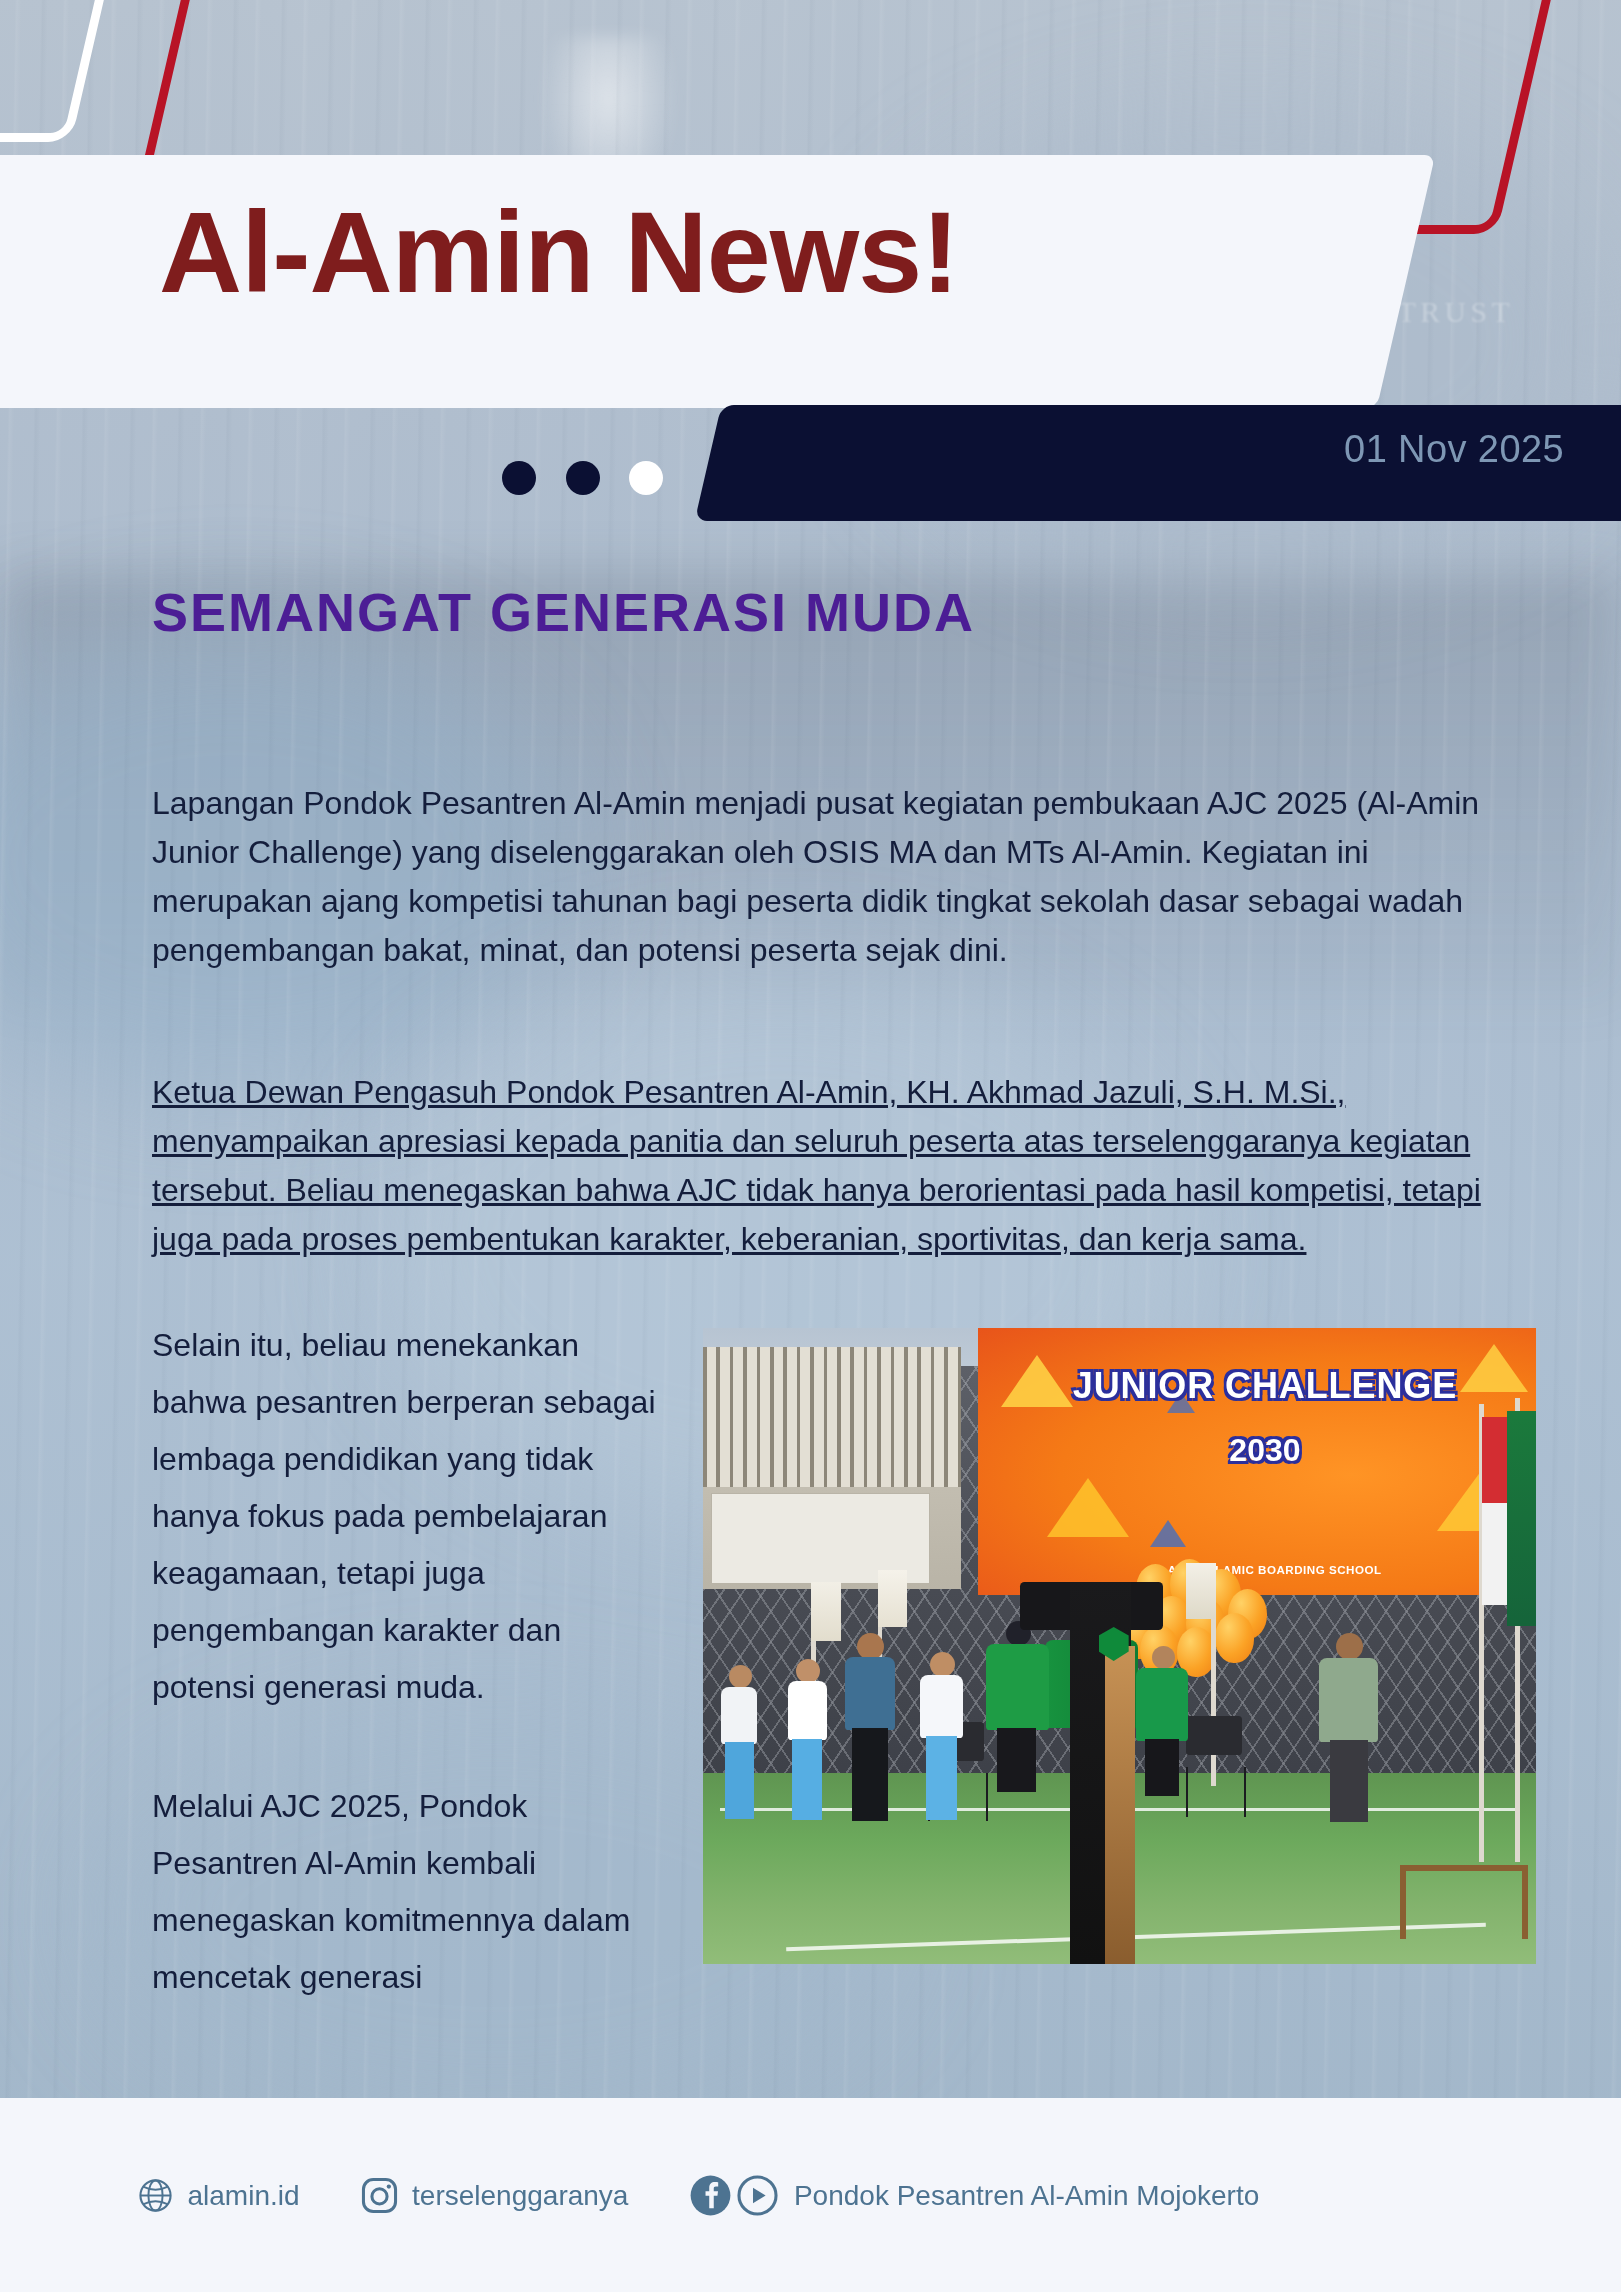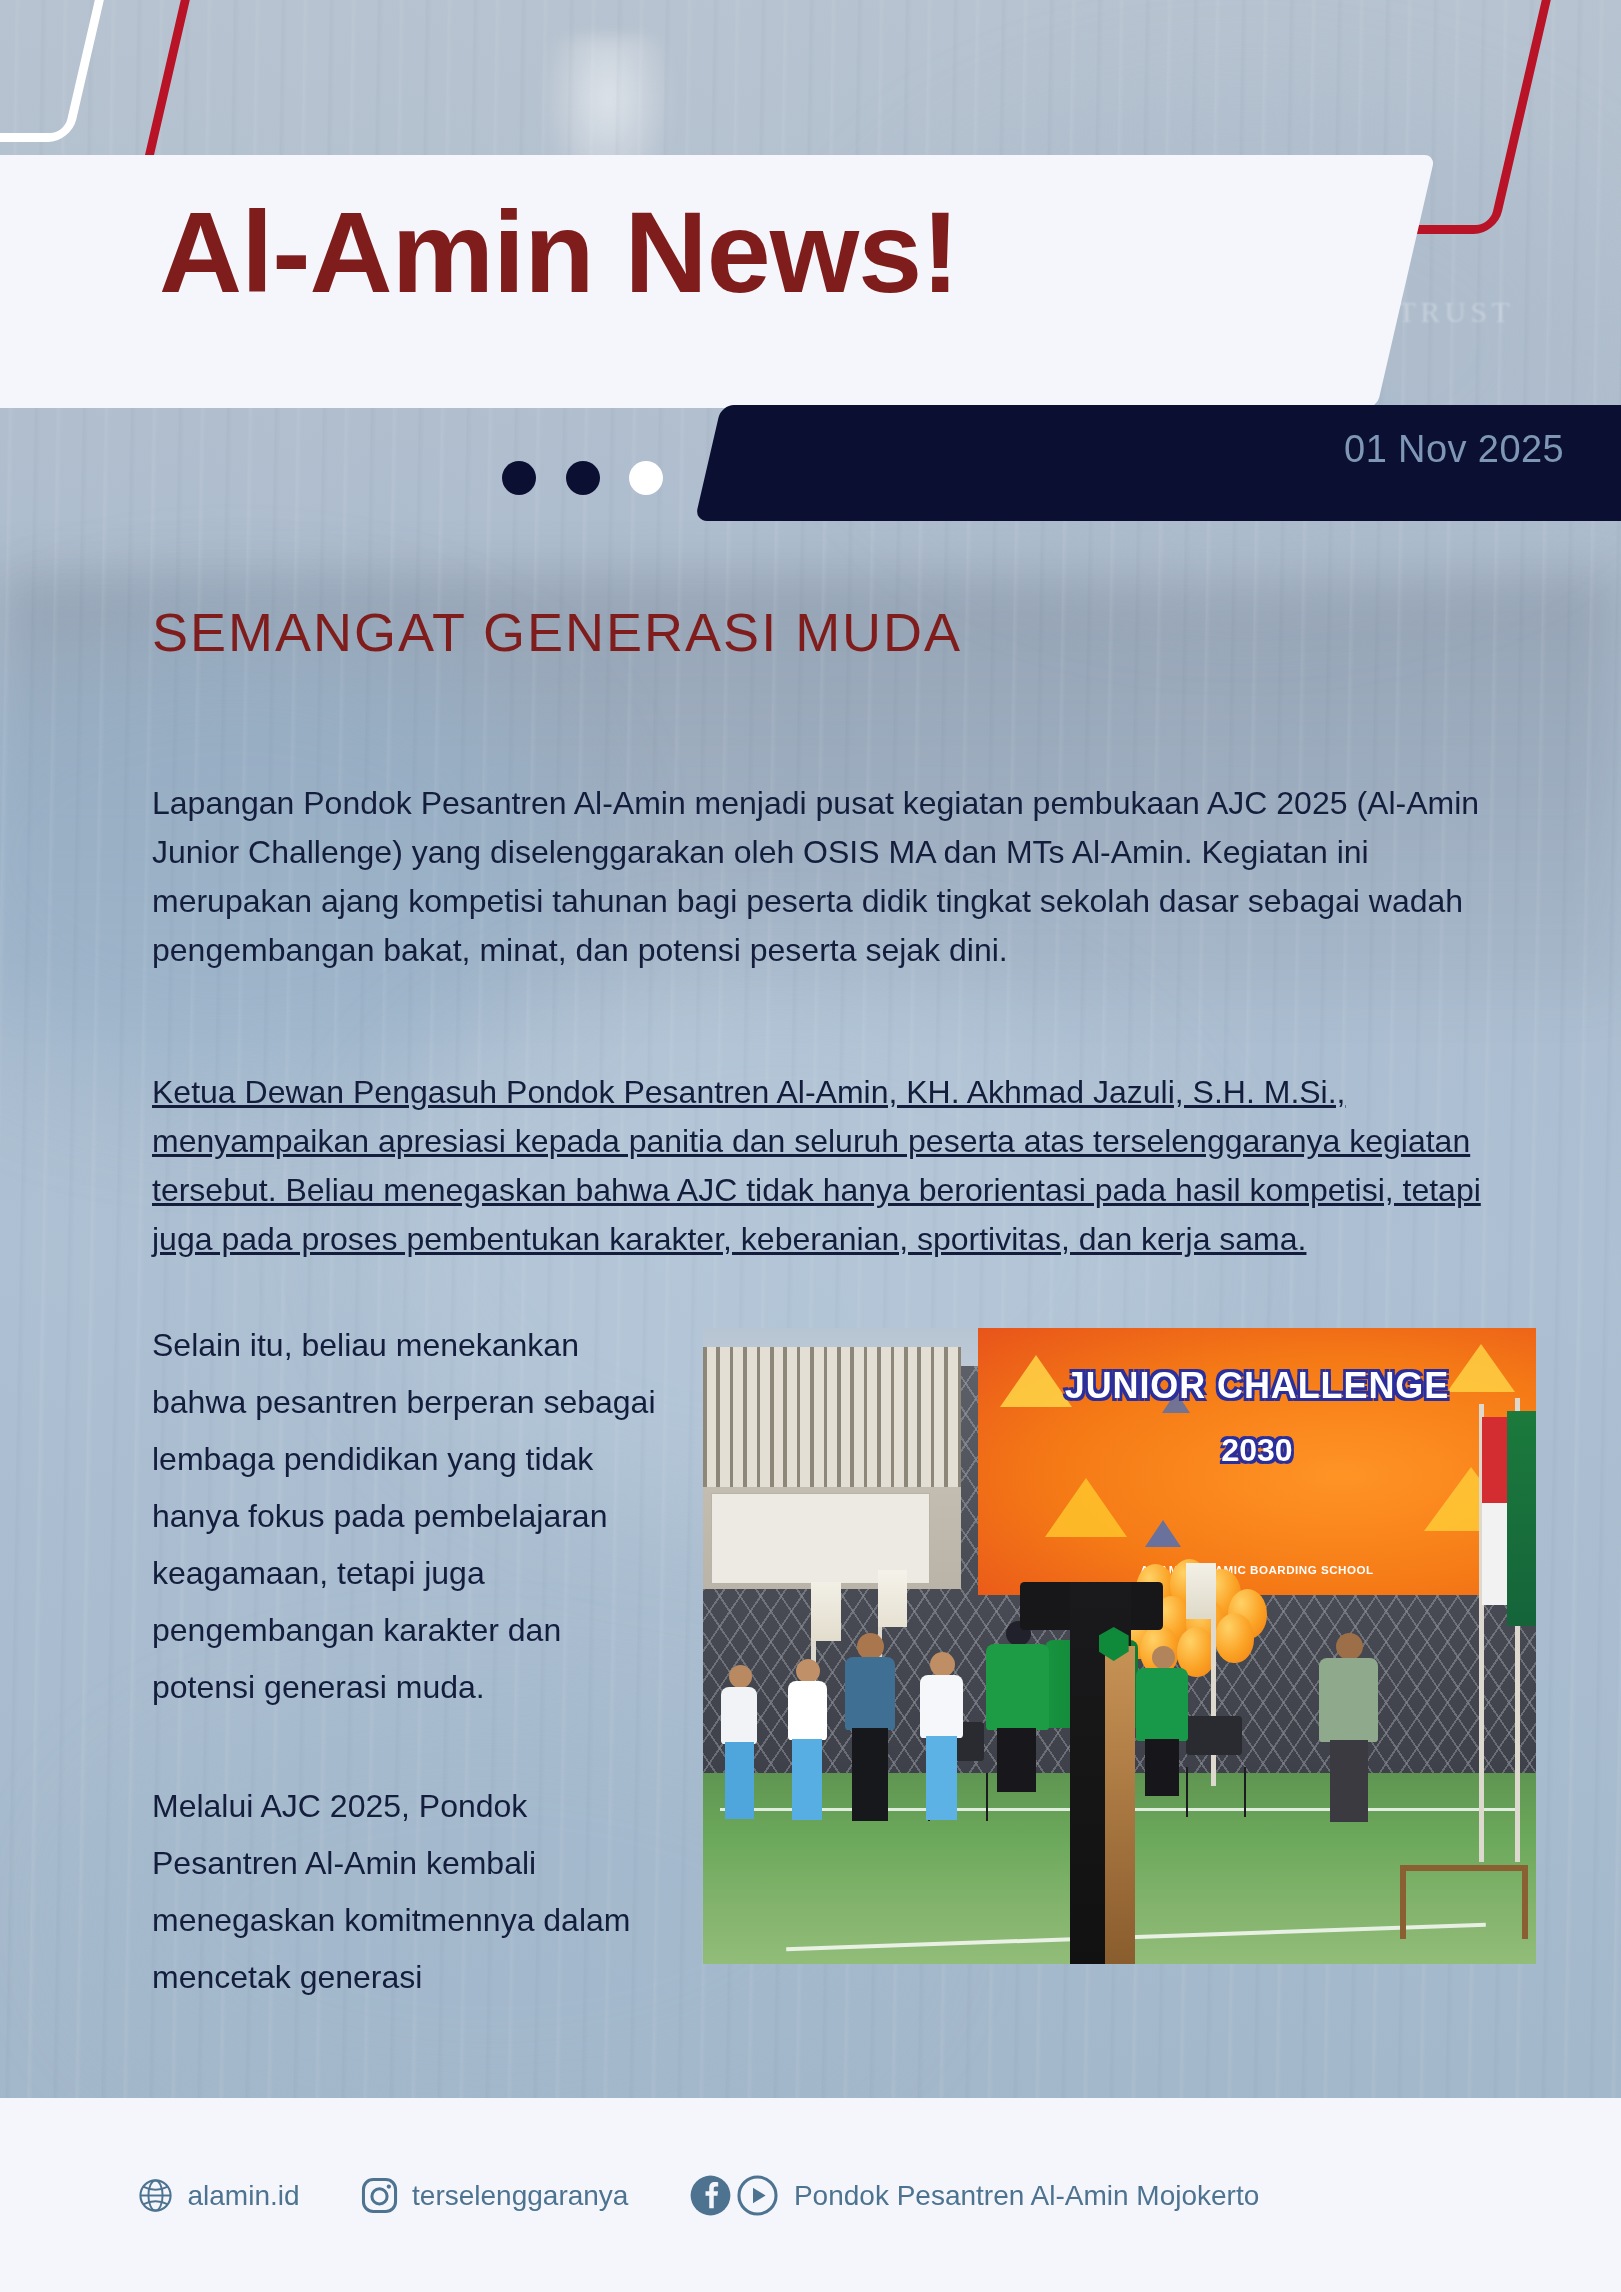--- a/index.html
+++ b/index.html
@@ -151,25 +151,24 @@
   .dot { width: 34px; height: 34px; border-radius: 50%; }
   .dot-navy  { background: #0b1033; }
   .dot-white { background: #ffffff; }
 
   
   .headline {
     position: absolute;
     left: 152px; top: 578px;
     width: 1361px;
     font-size: 54px;
-    font-weight: 400;
+    font-weight: 700;
     line-height: 1.28;
     letter-spacing: 2px;
-    color: #7f1d1d;
-    margin-top: 20px;
+    color: #4c1d95;
   }
 
   
   .para {
     position: absolute;
     color: #141e3c;
     font-size: 32px;
     line-height: 1.53;
   }
   .para-1 { left: 152px; top: 779px;  width: 1354px; }
@@ -214,20 +213,21 @@
   }
   .ph-whitepanel {
     position: absolute; left: 1%; top: 26%; width: 26%; height: 14%;
     background: #eceae3; border: 1.8px solid #b9b4a7;
   }
   .ph-banner {
     position: absolute; left: 33%; top: 0; width: 67%; height: 42%;
     background:
       radial-gradient(ellipse at 65% 55%, #ff9425 0%, #f57a16 55%, #e8541a 100%);
     overflow: hidden;
+    padding-left: 16px;
   }
   .tri { position: absolute; width: 0; height: 0; }
   .ph-banner-title {
     position: absolute; left: 0; right: 0; top: 14%;
     text-align: center;
     font-size: 36px;
     font-weight: 800;
     color: #ffffff;
     letter-spacing: 0.9px;
     text-shadow: 0 0 0 #2b2f9c, 2.7px 2.7px 0 #2b2f9c, -2.7px 2.7px 0 #2b2f9c, 2.7px -2.7px 0 #2b2f9c, -2.7px -2.7px 0 #2b2f9c;

